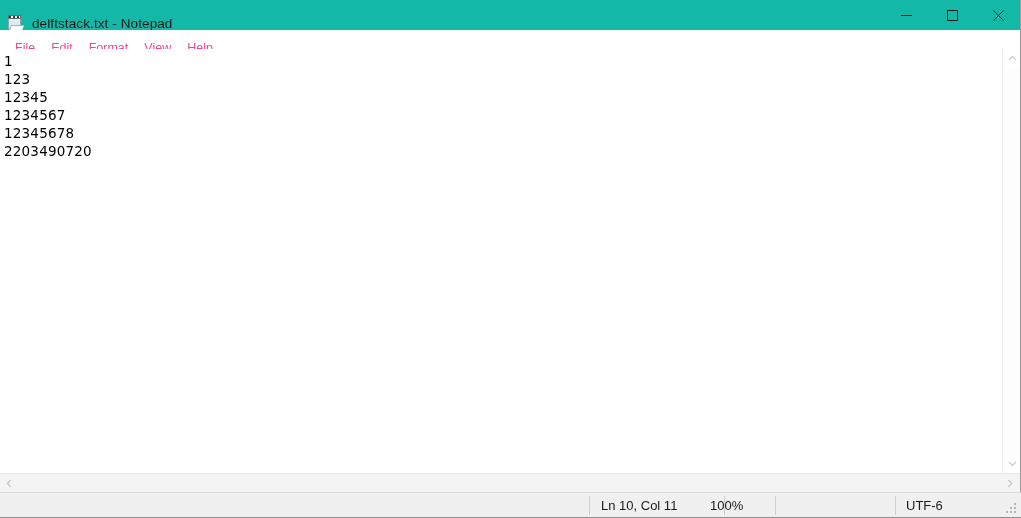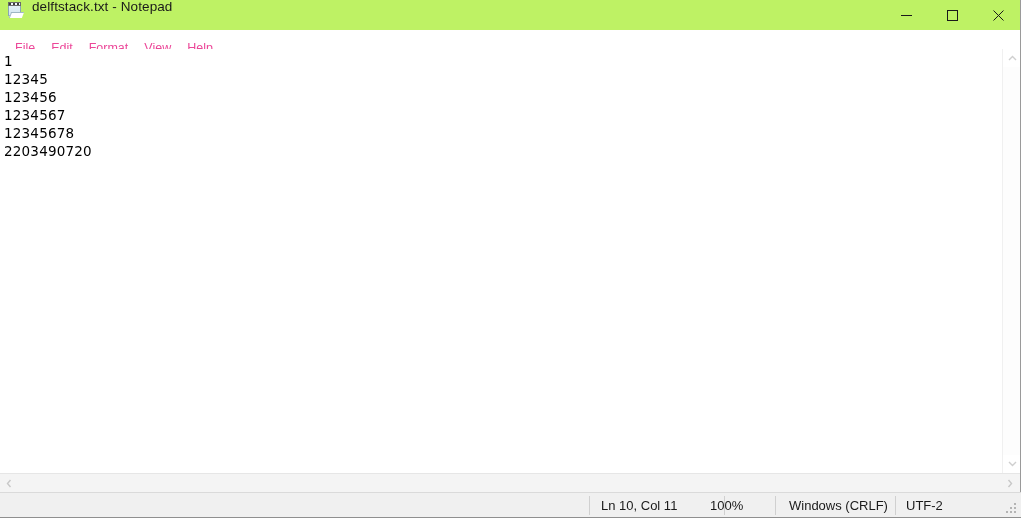--- a/index.html
+++ b/index.html
@@ -19,23 +19,23 @@
     background: #ffffff;
     box-sizing: border-box;
   }
 
   
   .titlebar {
     position: absolute;
     left: 0; top: 0;
     width: 1021px;
     height: 30px;
-    background: #bef264;
-    display: flex;
-    align-items: flex-start;
+    background: #14b8a6;
+    display: flex;
+    align-items: flex-end;
   }
   .title-icon {
     width: 17px;
     height: 17px;
     margin-left: 7px;
     margin-right: 8px;
     position: relative;
     flex: none;
   }
   .title-icon .pad {
@@ -288,22 +288,22 @@
     <div class="menu-item">File</div>
     <div class="menu-item">Edit</div>
     <div class="menu-item">Format</div>
     <div class="menu-item">View</div>
     <div class="menu-item">Help</div>
   </div>
 
   <div class="editor-wrap">
     <div class="editor">
       <div class="editor-line">1</div>
+      <div class="editor-line">123</div>
       <div class="editor-line">12345</div>
-      <div class="editor-line">123456</div>
       <div class="editor-line">1234567</div>
       <div class="editor-line">12345678</div>
       <div class="editor-line">2203490720</div>
     </div>
 
     <div class="vscroll">
       <div class="track"></div>
       <div class="sb-arrow sb-up">
         <svg width="9" height="6" viewBox="0 0 9 6">
           <polyline points="1,5 4.5,1.5 8,5" fill="none" stroke="#cfcfcf" stroke-width="1.4"></polyline>
@@ -332,24 +332,23 @@
   </div>
 
   <div class="statusbar">
     <div class="status-sep" style="left:589px;"></div>
     <div class="status-cell" style="left:601px;">Ln 10, Col 11</div>
 
     <div class="status-sep" style="left:724px;"></div>
     <div class="status-cell" style="left:710px;">100%</div>
 
     <div class="status-sep" style="left:775px;"></div>
-    <div class="status-cell" style="left:789px;">Windows (CRLF)</div>
 
     <div class="status-sep" style="left:895px;"></div>
-    <div class="status-cell" style="left:906px;">UTF-2</div>
+    <div class="status-cell" style="left:906px;">UTF-6</div>
 
     <div class="grip">
       <i style="left:8px; top:0px;"></i>
       <i style="left:4px; top:4px;"></i>
       <i style="left:8px; top:4px;"></i>
       <i style="left:0px; top:8px;"></i>
       <i style="left:4px; top:8px;"></i>
       <i style="left:8px; top:8px;"></i>
     </div>
   </div>

